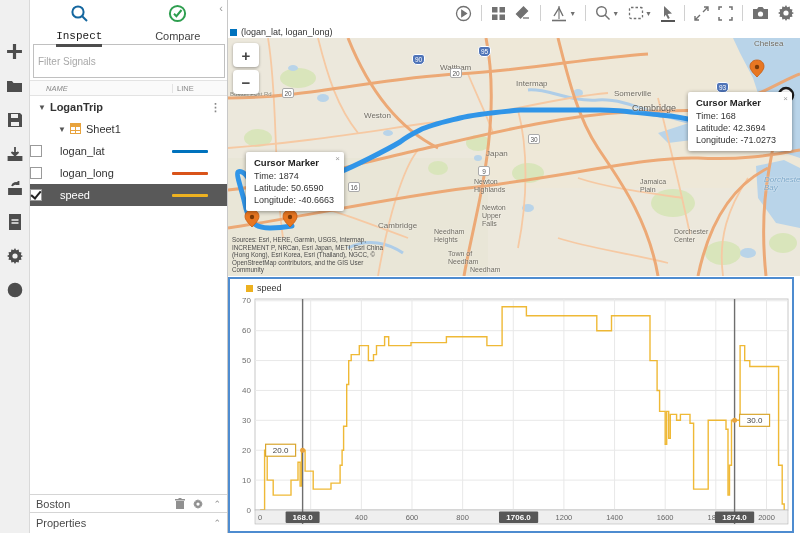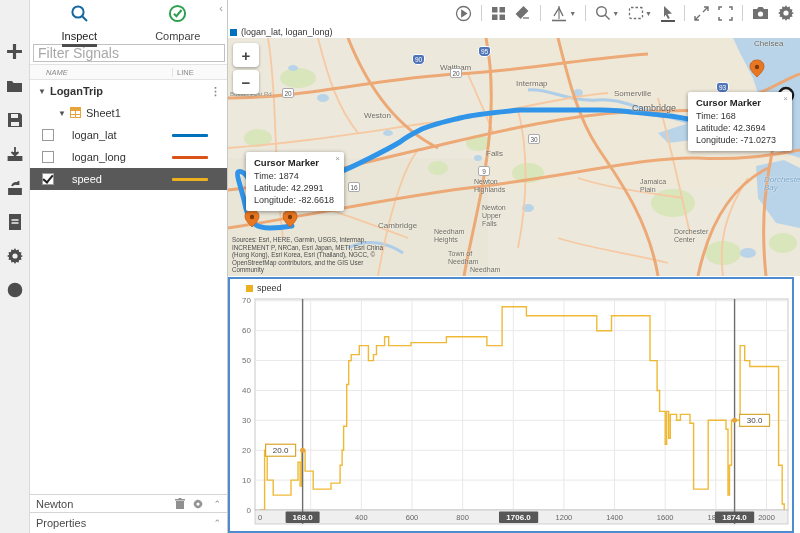--- a/index.html
+++ b/index.html
@@ -8,34 +8,34 @@
   
   #left-rail { position:absolute; left:0; top:0; width:30px; height:533px; background:#f0f0f0; border-right:1px solid #d9d9d9; display:flex; flex-direction:column; align-items:center; padding-top:42px; gap:15px; }
   .rail-btn { width:20px; height:19px; display:flex; align-items:center; justify-content:center; cursor:pointer; }
   .rail-btn svg { stroke:#4d4d4d; fill:#4d4d4d; }
 
   
   #sidebar { position:absolute; left:30px; top:0; width:198px; height:533px; background:#fff; border-right:1px solid #c8c8c8; }
   #tab-bar { position:relative; height:43px; display:flex; }
   .tab { flex:1; display:flex; flex-direction:column; align-items:center; padding-top:4px; cursor:pointer; }
   .tab .tab-label { font-size:11px; color:#444; margin-top:3px; }
-  .tab.active .tab-label { color:#1a1a1a; border-bottom:3px solid #4d4d4d; padding-bottom:2px; }
+  .tab.active .tab-label { color:#1a1a1a; border-bottom:3px solid #4d4d4d; padding-bottom:2px;font-family:Liberation Mono, monospace; }
   #sidebar-collapse { position:absolute; right:4px; top:2px; font-size:11px; color:#999; cursor:pointer; }
-  #filter-input { display:block; width:192px; margin:1px 3px 2px 3px; height:17px; border:1px solid #c0c0c0; font-size:14px; padding:8px 4px; color:#333; font-family:"Liberation Sans",sans-serif; }
+  #filter-input { display:block; width:192px; margin:1px 3px 2px 3px; height:17px; border:1px solid #c0c0c0; font-size:10px; padding:16px 4px; color:#333; font-family:"Liberation Sans",sans-serif; }
   #filter-input::placeholder { color:#a8a8a8; }
   #tree-header { height:16px; background:#fafafa; border-top:1px solid #e3e3e3; border-bottom:1px solid #e3e3e3; font-size:7.5px; color:#8a8a8a; display:flex; align-items:center; }
   #tree-header .col-name { padding-left:16px; flex:1;font-style:italic; }
   #tree-header .col-line { width:55px; border-left:1px solid #e3e3e3; padding-left:4px; }
   .tree-row { height:22px; display:flex; align-items:center; font-size:11px; color:#333; cursor:pointer; position:relative; }
   .tree-row .twisty { font-size:8px; color:#555; margin-right:4px; }
   .run-row { font-weight:bold; padding-left:8px; }
   .kebab { position:absolute; right:6px; color:#888; font-size:11px; letter-spacing:0; cursor:pointer; }
   .sheet-row { padding-left:28px; }
   .sheet-icon { display:inline-block; margin-right:5px; }
-  .sig-row { padding-left:12px; }
+  .sig-row { padding-left:0; }
   .cbx { width:12px; height:12px; border:1px solid #9a9a9a; background:#fff; margin-right:18px; display:inline-flex; align-items:center; justify-content:center; flex:none; cursor:pointer; }
   .cbx.on::after { content:""; width:4px; height:8px; border:solid #222; border-width:0 2px 2px 0; transform:rotate(40deg); margin-top:-2px; }
   .sig-name { flex:1; }
   .line-cell { width:55px; display:flex; align-items:center; }
   .line-swatch { width:36px; height:3px; border-radius:1px; }
   .sig-row.selected { background:#595959; color:#fff; }
   #archive-bar { position:absolute; left:0; top:494px; width:100%; height:18px; border-top:1px solid #d5d5d5; display:flex; align-items:center; font-size:11px; color:#4a4a4a; padding:0 6px; background:#fff; }
   #props-bar { position:absolute; left:0; top:512px; width:100%; height:21px; border-top:1px solid #d5d5d5; display:flex; align-items:center; font-size:11px; color:#4a4a4a; padding:0 6px; background:#fff; }
   .bar-label { flex:1; }
   .bar-ico { color:#909090; margin-left:8px; font-size:10px; cursor:pointer; display:flex; }
@@ -197,21 +197,21 @@
       <div class="tree-row sig-row selected">
         <span class="cbx on"></span>
         <span class="sig-name">speed</span>
         <span class="line-cell">
           <span class="line-swatch" style="background: rgb(237, 177, 32);"></span>
         </span>
       </div>
     </div>
 
   <div id="archive-bar">
-    <span class="bar-label">Newton</span>
+    <span class="bar-label">Boston</span>
     <span class="bar-ico">
       <svg width="10" height="11" viewBox="0 0 10 11" fill="#909090">
           <rect x="1" y="3" width="8" height="8"></rect>
           <rect x="0" y="1" width="10" height="1.5"></rect>
           <rect x="3.5" y="0" width="3" height="1"></rect>
         </svg>
     </span>
     <span class="bar-ico">
       <svg width="10" height="10" viewBox="0 0 16 16" fill="#909090">
           <path d="M8 0l1.2 2.2 2.5-.6.3 2.5 2.5.3-.6 2.5L16 8l-2.1 1.2.6 2.5-2.5.3-.3 2.5-2.5-.6L8 16l-1.2-2.1-2.5.6-.3-2.5-2.5-.3.6-2.5L0 8l2.1-1.2-.6-2.5 2.5-.3.3-2.5 2.5.6z"></path>
@@ -383,21 +383,21 @@
         <circle cx="62" cy="179" r="2.2"></circle>
     </g>
   </svg>
   <div id="map-labels">
       <span class="" style="left: 526px; top: 2px;">Chelsea</span>
       <span class="" style="left: 386px; top: 12px; margin-top: 40px;">Somerville</span>
       <span class="" style="left: 212px; top: 26px;">Waltham</span>
       <span class="" style="left: 288px; top: 42px;">Intermap</span>
       <span class="big" style="left: 404px; top: 50px;">Cambridge</span>
       <span class="" style="left: 136px; top: 74px;">Weston</span>
-      <span class="" style="left: 258px; top: 112px;">Falls</span>
+      <span class="" style="left: 258px; top: 112px;">Japan</span>
       <span class="small" style="left: 246px; top: 140px;">Newton
 Highlands</span>
       <span class="small" style="left: 254px; top: 166px;">Newton
 Upper
 Falls</span>
       <span class="small" style="left: 206px; top: 190px;">Needham
 Heights</span>
       <span class="small" style="left: 220px; top: 212px;">Town of
 Needham</span>
       <span class="small" style="left: 242px; top: 228px;">Needham</span>
@@ -432,22 +432,22 @@
     <div>INCREMENT P, NRCan, Esri Japan, METI, Esri China</div>
     <div>(Hong Kong), Esri Korea, Esri (Thailand), NGCC, ©</div>
     <div>OpenStreetMap contributors, and the GIS User</div>
     <div>Community</div>
   </div>
 
 <div class="map-tt" id="tt-left">
   <span class="tt-close">×</span>
   <div class="tt-title">Cursor Marker</div>
   <div class="tt-line">Time: 1874</div>
-  <div class="tt-line">Latitude: 42.2991</div>
-  <div class="tt-line">Longitude: -82.6618</div>
+  <div class="tt-line">Latitude: 50.6590</div>
+  <div class="tt-line">Longitude: -40.6663</div>
 </div>
 <div class="map-tt" id="tt-right">
   <span class="tt-close">×</span>
   <div class="tt-title">Cursor Marker</div>
   <div class="tt-line">Time: 168</div>
   <div class="tt-line">Latitude: 42.3694</div>
   <div class="tt-line">Longitude: -71.0273</div>
 </div>
 
 <div id="chart-panel">

